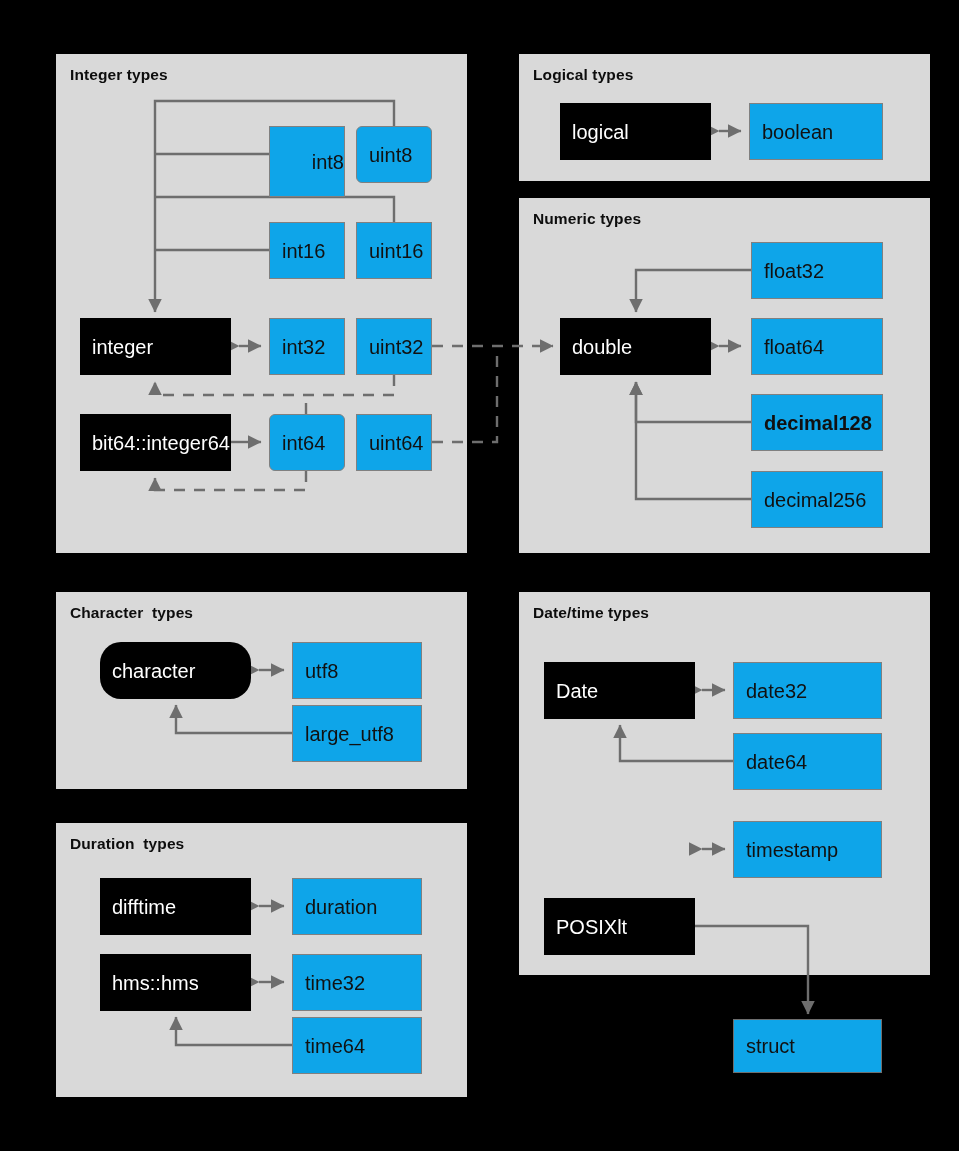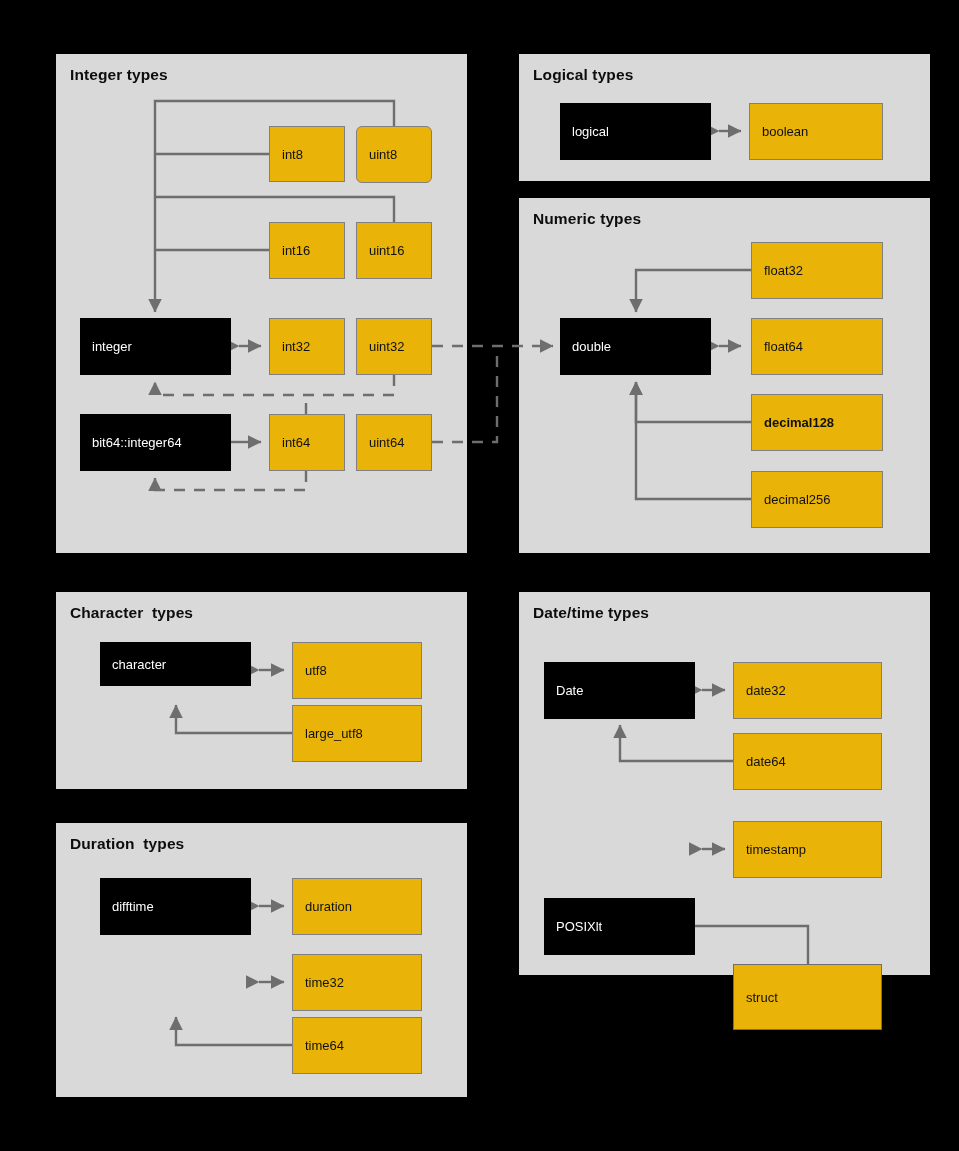--- a/index.html
+++ b/index.html
@@ -34,32 +34,32 @@
     font-weight: bold;
     color: #0d0d0d;
     letter-spacing: 0.1px;
     white-space: pre;
   }
   .node {
     position: absolute;
     box-sizing: border-box;
     display: flex;
     align-items: center;
-    font-size: 13px;
+    font-size: 20px;
     line-height: 1;
     white-space: nowrap;
     padding-left: 12px;
   }
   .node.black {
     background: #000000;
     color: #ffffff;
     border: none;
   }
   .node.blue {
-    background: #eab308;
+    background: #0ea5e9;
     color: #111111;
     border: 1px solid #808080;
   }
   .node.blue.outside {
     border: 1px solid #6e6e6e;
   }
   svg.edges {
     position: absolute;
     left: 0; top: 0;
     width: 959px;
@@ -206,39 +206,39 @@
     </g>
   </svg>
 
   <div class="node black" style="left:68px; top:318px; width:151px; height:57px;">
     <span>integer</span>
   </div>
   <div class="node black" style="left:68px; top:414px; width:151px; height:57px;">
     <span>bit64::integer64</span>
   </div>
 
-  <div class="node blue" style="left:257px; top:126px; width:76px; height:56px;">
+  <div class="node blue" style="left:257px; top:126px; width:76px; height:71px;justify-content:flex-end;">
     <span>int8</span>
   </div>
   <div class="node blue" style="left:344px; top:126px; width:76px; height:57px;border-radius:6px;">
     <span>uint8</span>
   </div>
   <div class="node blue" style="left:257px; top:222px; width:76px; height:57px;">
     <span>int16</span>
   </div>
   <div class="node blue" style="left:344px; top:222px; width:76px; height:57px;">
     <span>uint16</span>
   </div>
   <div class="node blue" style="left:257px; top:318px; width:76px; height:57px;">
     <span>int32</span>
   </div>
   <div class="node blue" style="left:344px; top:318px; width:76px; height:57px;">
     <span>uint32</span>
   </div>
-  <div class="node blue" style="left:257px; top:414px; width:76px; height:57px;">
+  <div class="node blue" style="left:257px; top:414px; width:76px; height:57px;border-radius:6px;">
     <span>int64</span>
   </div>
   <div class="node blue" style="left:344px; top:414px; width:76px; height:57px;">
     <span>uint64</span>
   </div>
 
   <div class="node black" style="left:548px; top:103px; width:151px; height:57px;">
     <span>logical</span>
   </div>
   <div class="node blue" style="left:737px; top:103px; width:134px; height:57px;">
@@ -254,33 +254,36 @@
   <div class="node blue" style="left:739px; top:318px; width:132px; height:57px;text-align:right;">
     <span>float64</span>
   </div>
   <div class="node blue" style="left:739px; top:394px; width:132px; height:57px;font-weight:bold;">
     <span>decimal128</span>
   </div>
   <div class="node blue" style="left:739px; top:471px; width:132px; height:57px;">
     <span>decimal256</span>
   </div>
 
-  <div class="node black" style="left:88px; top:642px; width:151px; height:44px;">
+  <div class="node black" style="left:88px; top:642px; width:151px; height:57px;border-radius:21px;">
     <span>character</span>
   </div>
   <div class="node blue" style="left:280px; top:642px; width:130px; height:57px;">
     <span>utf8</span>
   </div>
   <div class="node blue" style="left:280px; top:705px; width:130px; height:57px;">
     <span>large_utf8</span>
   </div>
 
   <div class="node black" style="left:88px; top:878px; width:151px; height:57px;">
     <span>difftime</span>
   </div>
+  <div class="node black" style="left:88px; top:954px; width:151px; height:57px;">
+    <span>hms::hms</span>
+  </div>
   <div class="node blue" style="left:280px; top:878px; width:130px; height:57px;text-align:center;">
     <span>duration</span>
   </div>
   <div class="node blue" style="left:280px; top:954px; width:130px; height:57px;">
     <span>time32</span>
   </div>
   <div class="node blue" style="left:280px; top:1017px; width:130px; height:57px;">
     <span>time64</span>
   </div>
 
@@ -293,17 +296,17 @@
   <div class="node blue" style="left:721px; top:662px; width:149px; height:57px;">
     <span>date32</span>
   </div>
   <div class="node blue" style="left:721px; top:733px; width:149px; height:57px;">
     <span>date64</span>
   </div>
   <div class="node blue" style="left:721px; top:821px; width:149px; height:57px;">
     <span>timestamp</span>
   </div>
 
-  <div class="node blue outside" style="left:721px; top:964px; width:149px; height:66px;">
+  <div class="node blue outside" style="left:721px; top:1019px; width:149px; height:54px;">
     <span>struct</span>
   </div>
 
 </div>
 
 </body></html>

